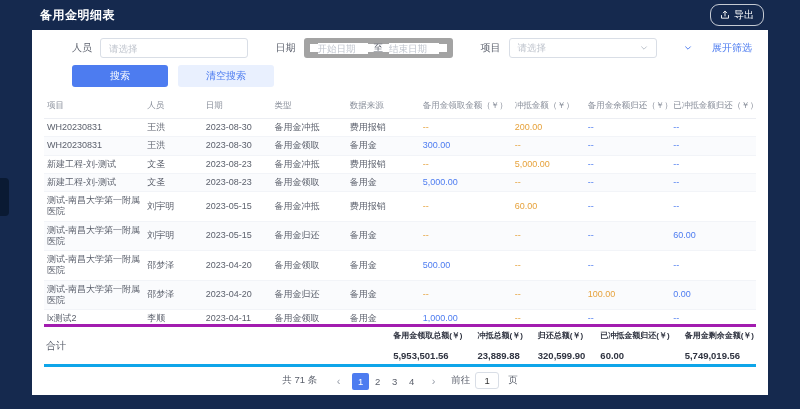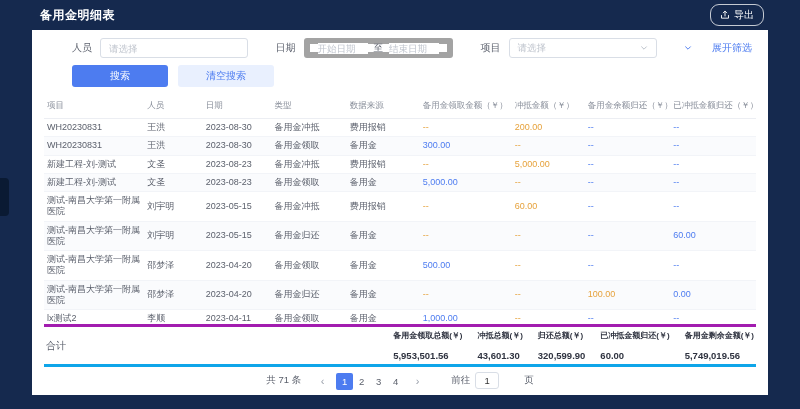--- a/index.html
+++ b/index.html
@@ -44,21 +44,21 @@
   .sum-label { font-size:10px; color:#5a5f6b; }
   .stats { display:flex; gap:15px; margin-left:auto; }
   .stat { display:flex; flex-direction:column; }
   .stat-label { font-size:8px; color:#2f3340; font-weight:bold; white-space:nowrap; }
   .stat-value { font-size:9.5px; color:#2f3340; font-weight:bold; margin-top:9px; }
   .pager { display:flex; align-items:center; justify-content:center; gap:5px; padding:4px 0 5px; border-top:3px solid #0ea5e9; flex-shrink:0; background:#fff; }
   .total { font-size:9.5px; color:#5a5f6b; margin-right:8px; }
   .pbtn { min-width:17px; height:17px; border:none; background:transparent; font-size:9.5px; color:#5a5f6b; border-radius:2px; cursor:pointer; padding:0 3px; font-family:inherit; }
   .pbtn.active { background:#4d7cf0; color:#fff; }
   .pbtn.arrow { color:#9aa0ab; font-size:11px; }
-  .goto { font-size:9.5px; color:#5a5f6b; margin-left:20px; }
+  .goto { font-size:9.5px; color:#5a5f6b; margin-left:4px; }
   .goto-input { width:24px; height:17px; border:1px solid #d9dee6; border-radius:3px; text-align:center; font-size:9.5px; color:#333; outline:none; font-family:inherit; }
 </style>
 </head>
 <body>
 
 <div class="drawer-handle"></div>
 
 <header class="topbar">
   <div class="page-title">备用金明细表</div>
   <button class="export-btn">
@@ -227,21 +227,21 @@
 
   <div class="summary">
     <span class="sum-label">合计</span>
     <div class="stats" id="stats">
         <div class="stat">
           <div class="stat-label">备用金领取总额(￥)</div>
           <div class="stat-value">5,953,501.56</div>
         </div>
         <div class="stat">
           <div class="stat-label">冲抵总额(￥)</div>
-          <div class="stat-value">43,601.30</div>
+          <div class="stat-value">23,889.88</div>
         </div>
         <div class="stat">
           <div class="stat-label">归还总额(￥)</div>
           <div class="stat-value">320,599.90</div>
         </div>
         <div class="stat">
           <div class="stat-label">已冲抵金额归还(￥)</div>
           <div class="stat-value">60.00</div>
         </div>
         <div class="stat">

